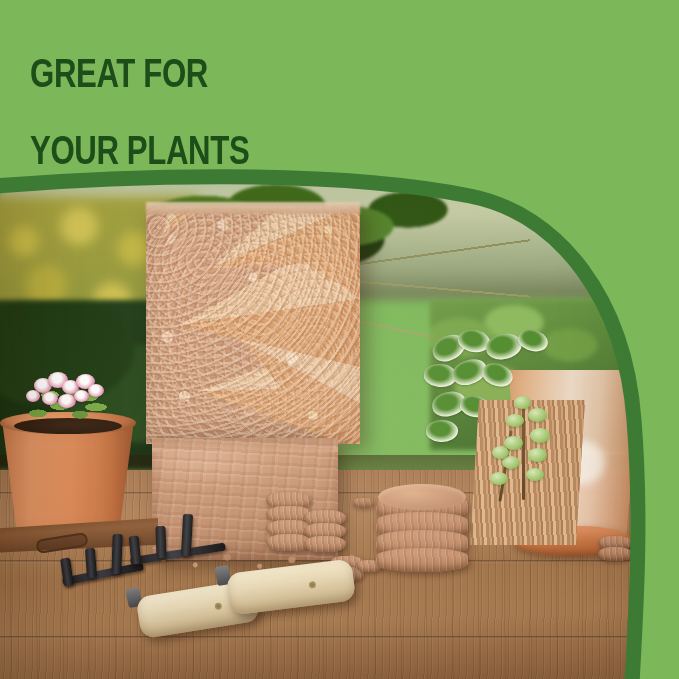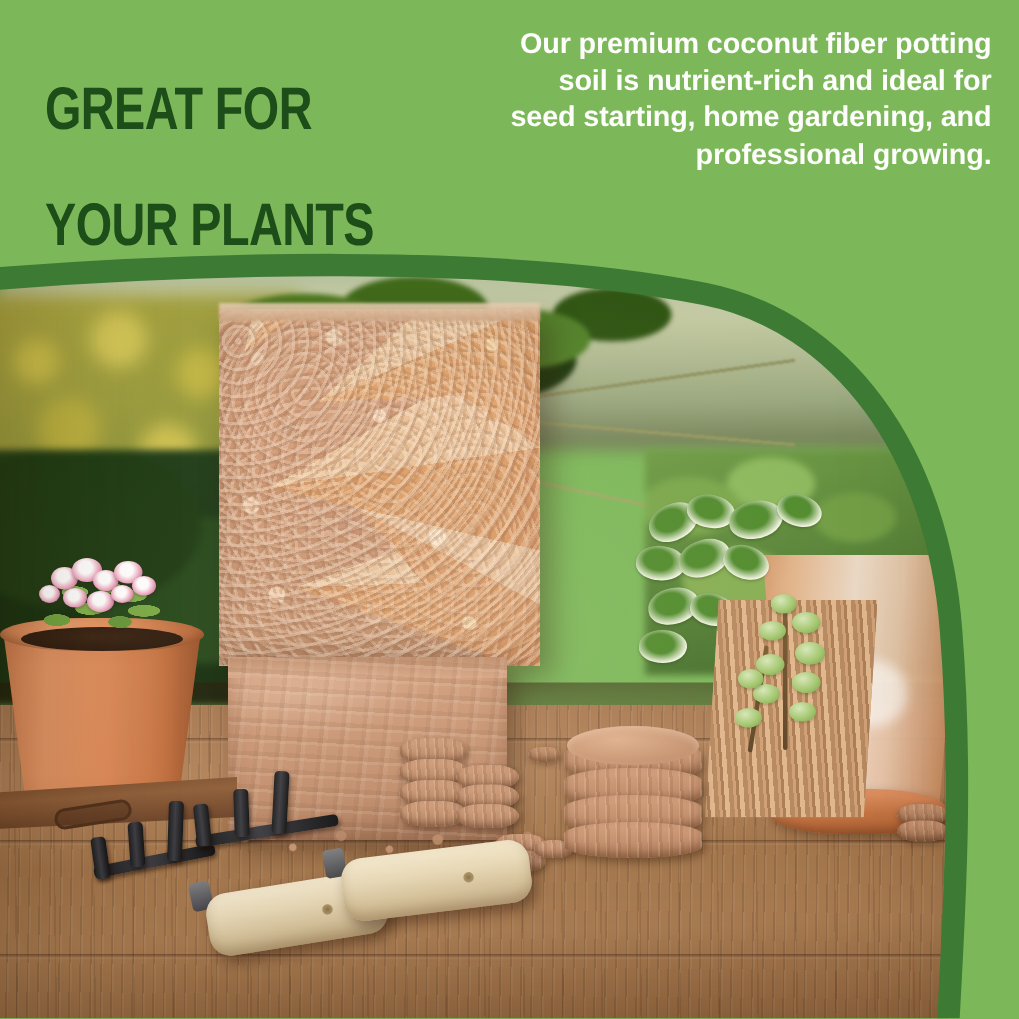--- a/index.html
+++ b/index.html
@@ -567,16 +567,15 @@
     <svg class="photo-stroke" width="679" height="679" viewBox="0 0 679 679">
       <path d="M-5,186 C120,176 330,168 470,196 C560,214 625,300 634,420 C642,520 636,610 632,684" fill="none" stroke="#3d7a34" stroke-width="15" stroke-linecap="butt"></path>
     </svg>
   </div>
 
   <div class="header">
     <div class="headline">
       <span>GREAT FOR</span>
       <span>YOUR PLANTS</span>
     </div>
-    <div class="subcopy">Our premium coconut fiber potting soil is nutrient-rich and ideal for seed starting, home gardening, and professional growing.</div>
   </div>
 
 </div>
 
 </body></html>

